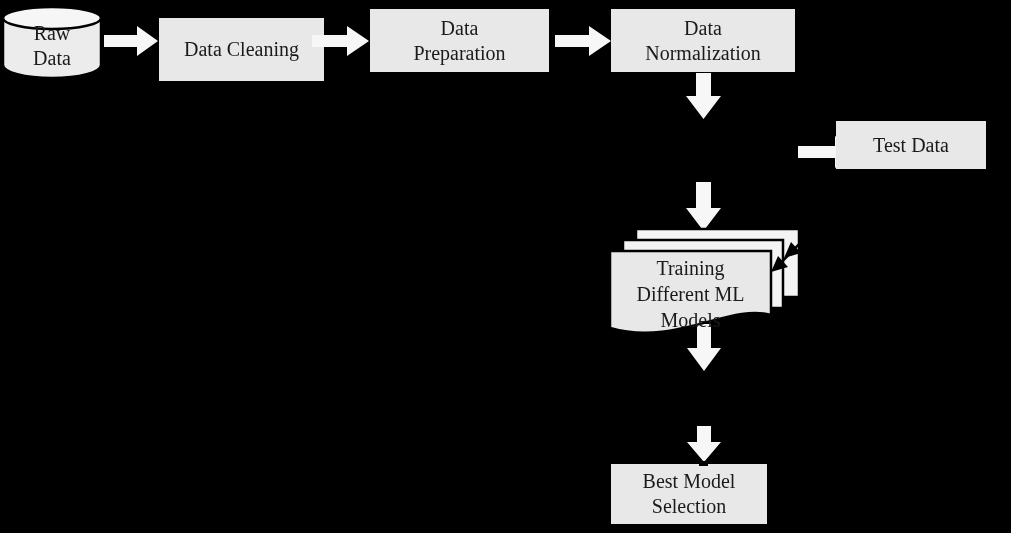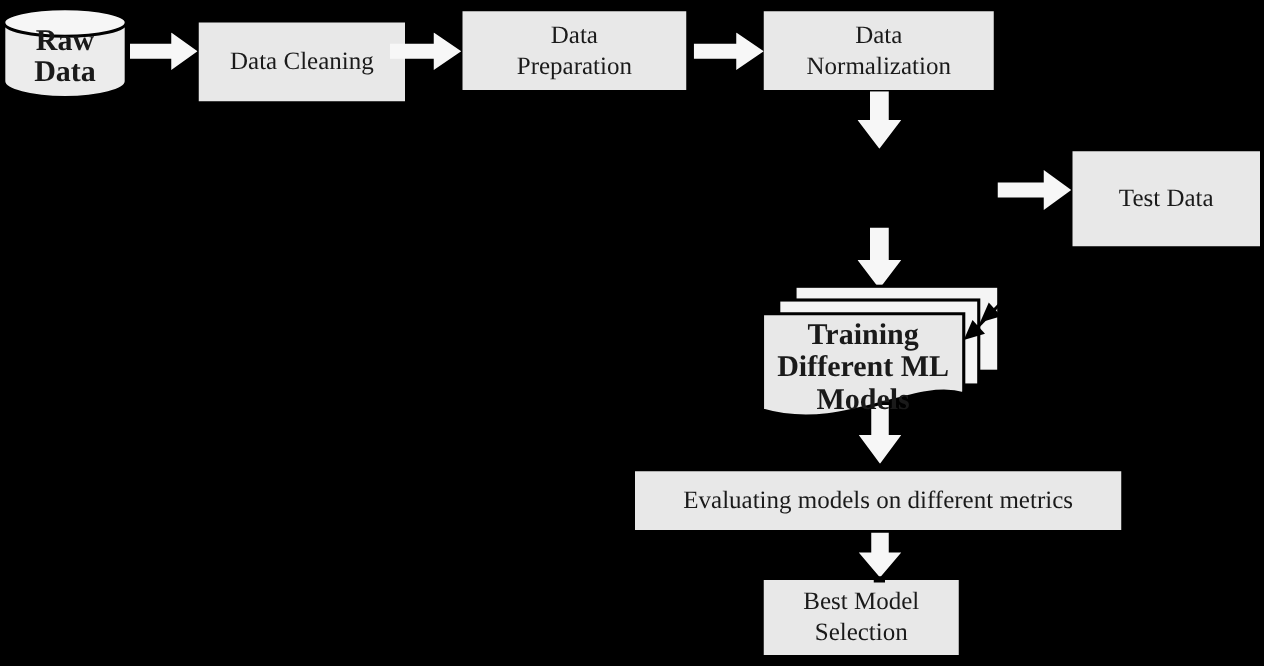--- a/index.html
+++ b/index.html
@@ -7,21 +7,21 @@
     position:relative;width:1011px;height:533px;background:#000;overflow:hidden;
     font-family:"Liberation Serif", serif;color:#1a1a1a;
   }
   .node{
     position:absolute;background:#e8e8e8;display:flex;align-items:center;justify-content:center;
     text-align:center;font-size:20px;line-height:25px;white-space:pre-line;
   }
   .arrow{position:absolute;}
   .label{
     position:absolute;display:flex;align-items:center;justify-content:center;
-    text-align:center;font-size:24px;line-height:25px;white-space:pre-line;font-weight:bold;
+    text-align:center;font-size:20px;line-height:25px;white-space:pre-line;
   }
   .stack-label{line-height:26px;text-align:center;}
   .notch{position:absolute;background:#000;}
 </style>
 </head>
 <body>
 
 <div id="canvas">
 
   <svg class="arrow" style="left:1px;top:3px" width="102" height="78" viewBox="0 0 102 78">
@@ -53,21 +53,21 @@
 
   <svg class="arrow" style="left:686px;top:73px" width="35" height="46" viewBox="0 0 35 46">
     <polygon points="10,0 25,0 25,23 35,23 17.5,46 0,23 10,23" fill="#f7f7f7"></polygon>
   </svg>
 
 
   <svg class="arrow" style="left:798px;top:136px" width="59" height="32" viewBox="0 0 59 32">
     <polygon points="0,10 37,10 37,0 59,16 37,32 37,22 0,22" fill="#f7f7f7"></polygon>
   </svg>
 
-  <div class="node" style="left:858px;top:121px;width:150px;height:76px">Test Data</div>
+  <div class="node" style="left:836px;top:121px;width:150px;height:48px">Test Data</div>
 
   <div class="notch" style="left:679px;top:176px;width:36px;height:8px"></div>
   <svg class="arrow" style="left:686px;top:182px" width="35" height="49" viewBox="0 0 35 49">
     <polygon points="10,0 25,0 25,26 35,26 17.5,49 0,26 10,26" fill="#f7f7f7"></polygon>
   </svg>
 
   <svg class="arrow" style="left:687px;top:324px" width="34" height="47" viewBox="0 0 34 47">
     <polygon points="10,0 24,0 24,24 34,24 17,47 0,24 10,24" fill="#f7f7f7"></polygon>
   </svg>
 
@@ -78,21 +78,20 @@
     <g>
       <line x1="198" y1="15" x2="170" y2="44" stroke="#000" stroke-width="2.5"></line>
       <polygon points="179,33 196,28 186,17" fill="#000"></polygon>
       <polygon points="166,47 183,42 173,31" fill="#000"></polygon>
     </g>
   </svg>
   <div class="label stack-label" style="left:610px;top:252px;width:161px;height:84px">Training
 Different ML
 Models</div>
 
-  <div class="node" style="left:508px;top:377px;width:389px;height:47px">Evaluating models on different metrics</div>
 
   <svg class="arrow" style="left:687px;top:426px" width="34" height="36" viewBox="0 0 34 36">
     <polygon points="10,0 24,0 24,16 34,16 17,36 0,16 10,16" fill="#f7f7f7"></polygon>
   </svg>
 
   <div class="node" style="left:611px;top:464px;width:156px;height:60px">Best Model
 Selection</div>
   <div class="notch" style="left:699px;top:461px;width:9px;height:5px"></div>
 
 </div>

